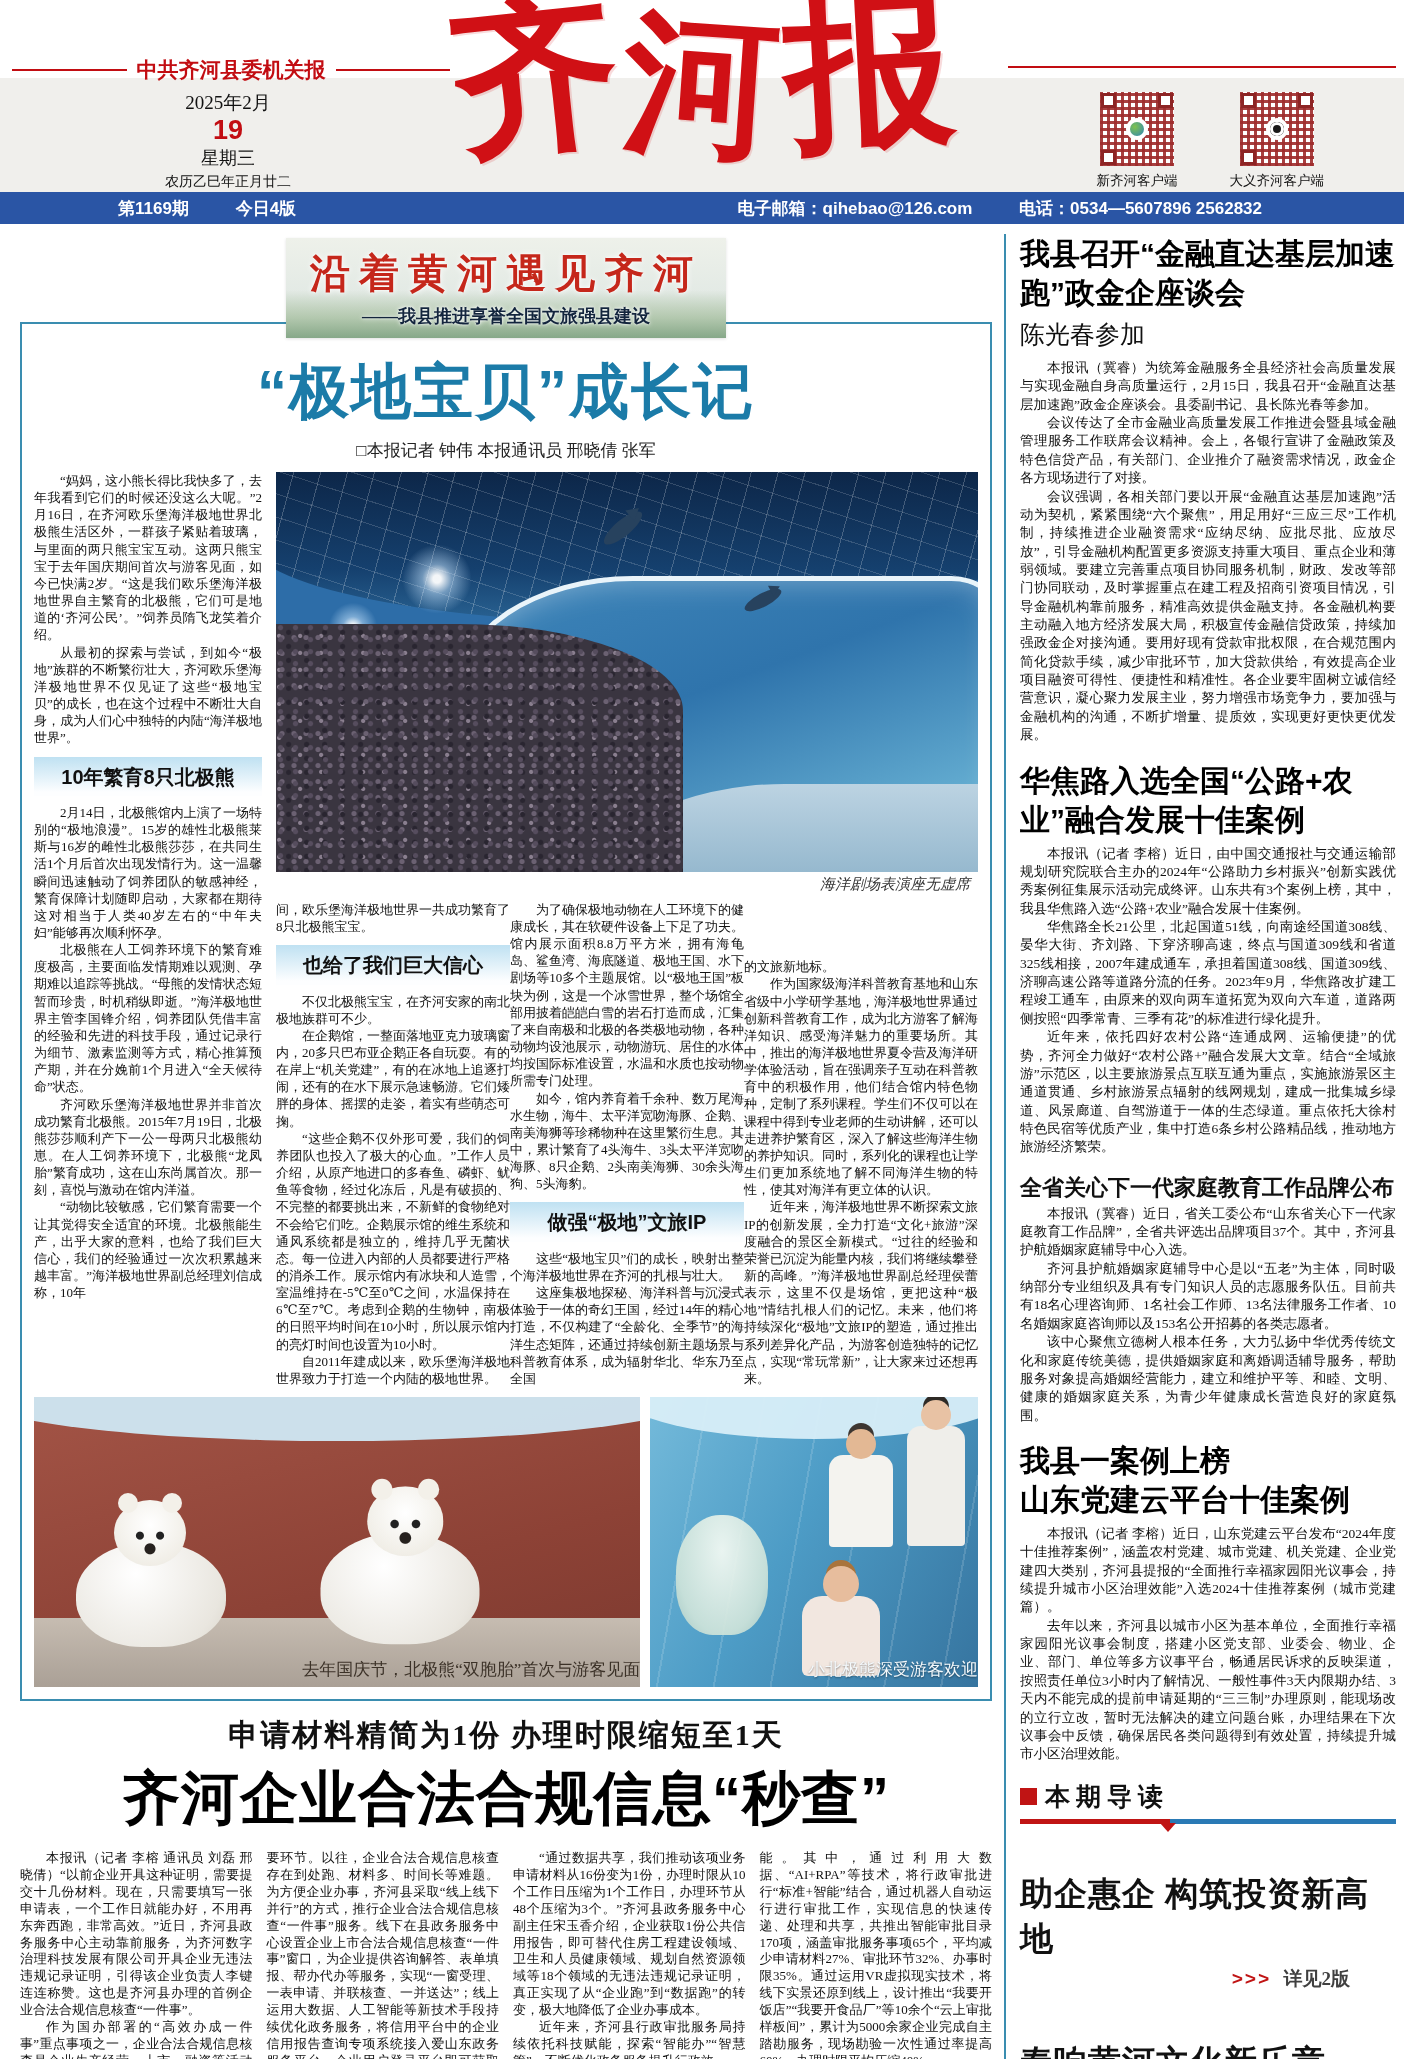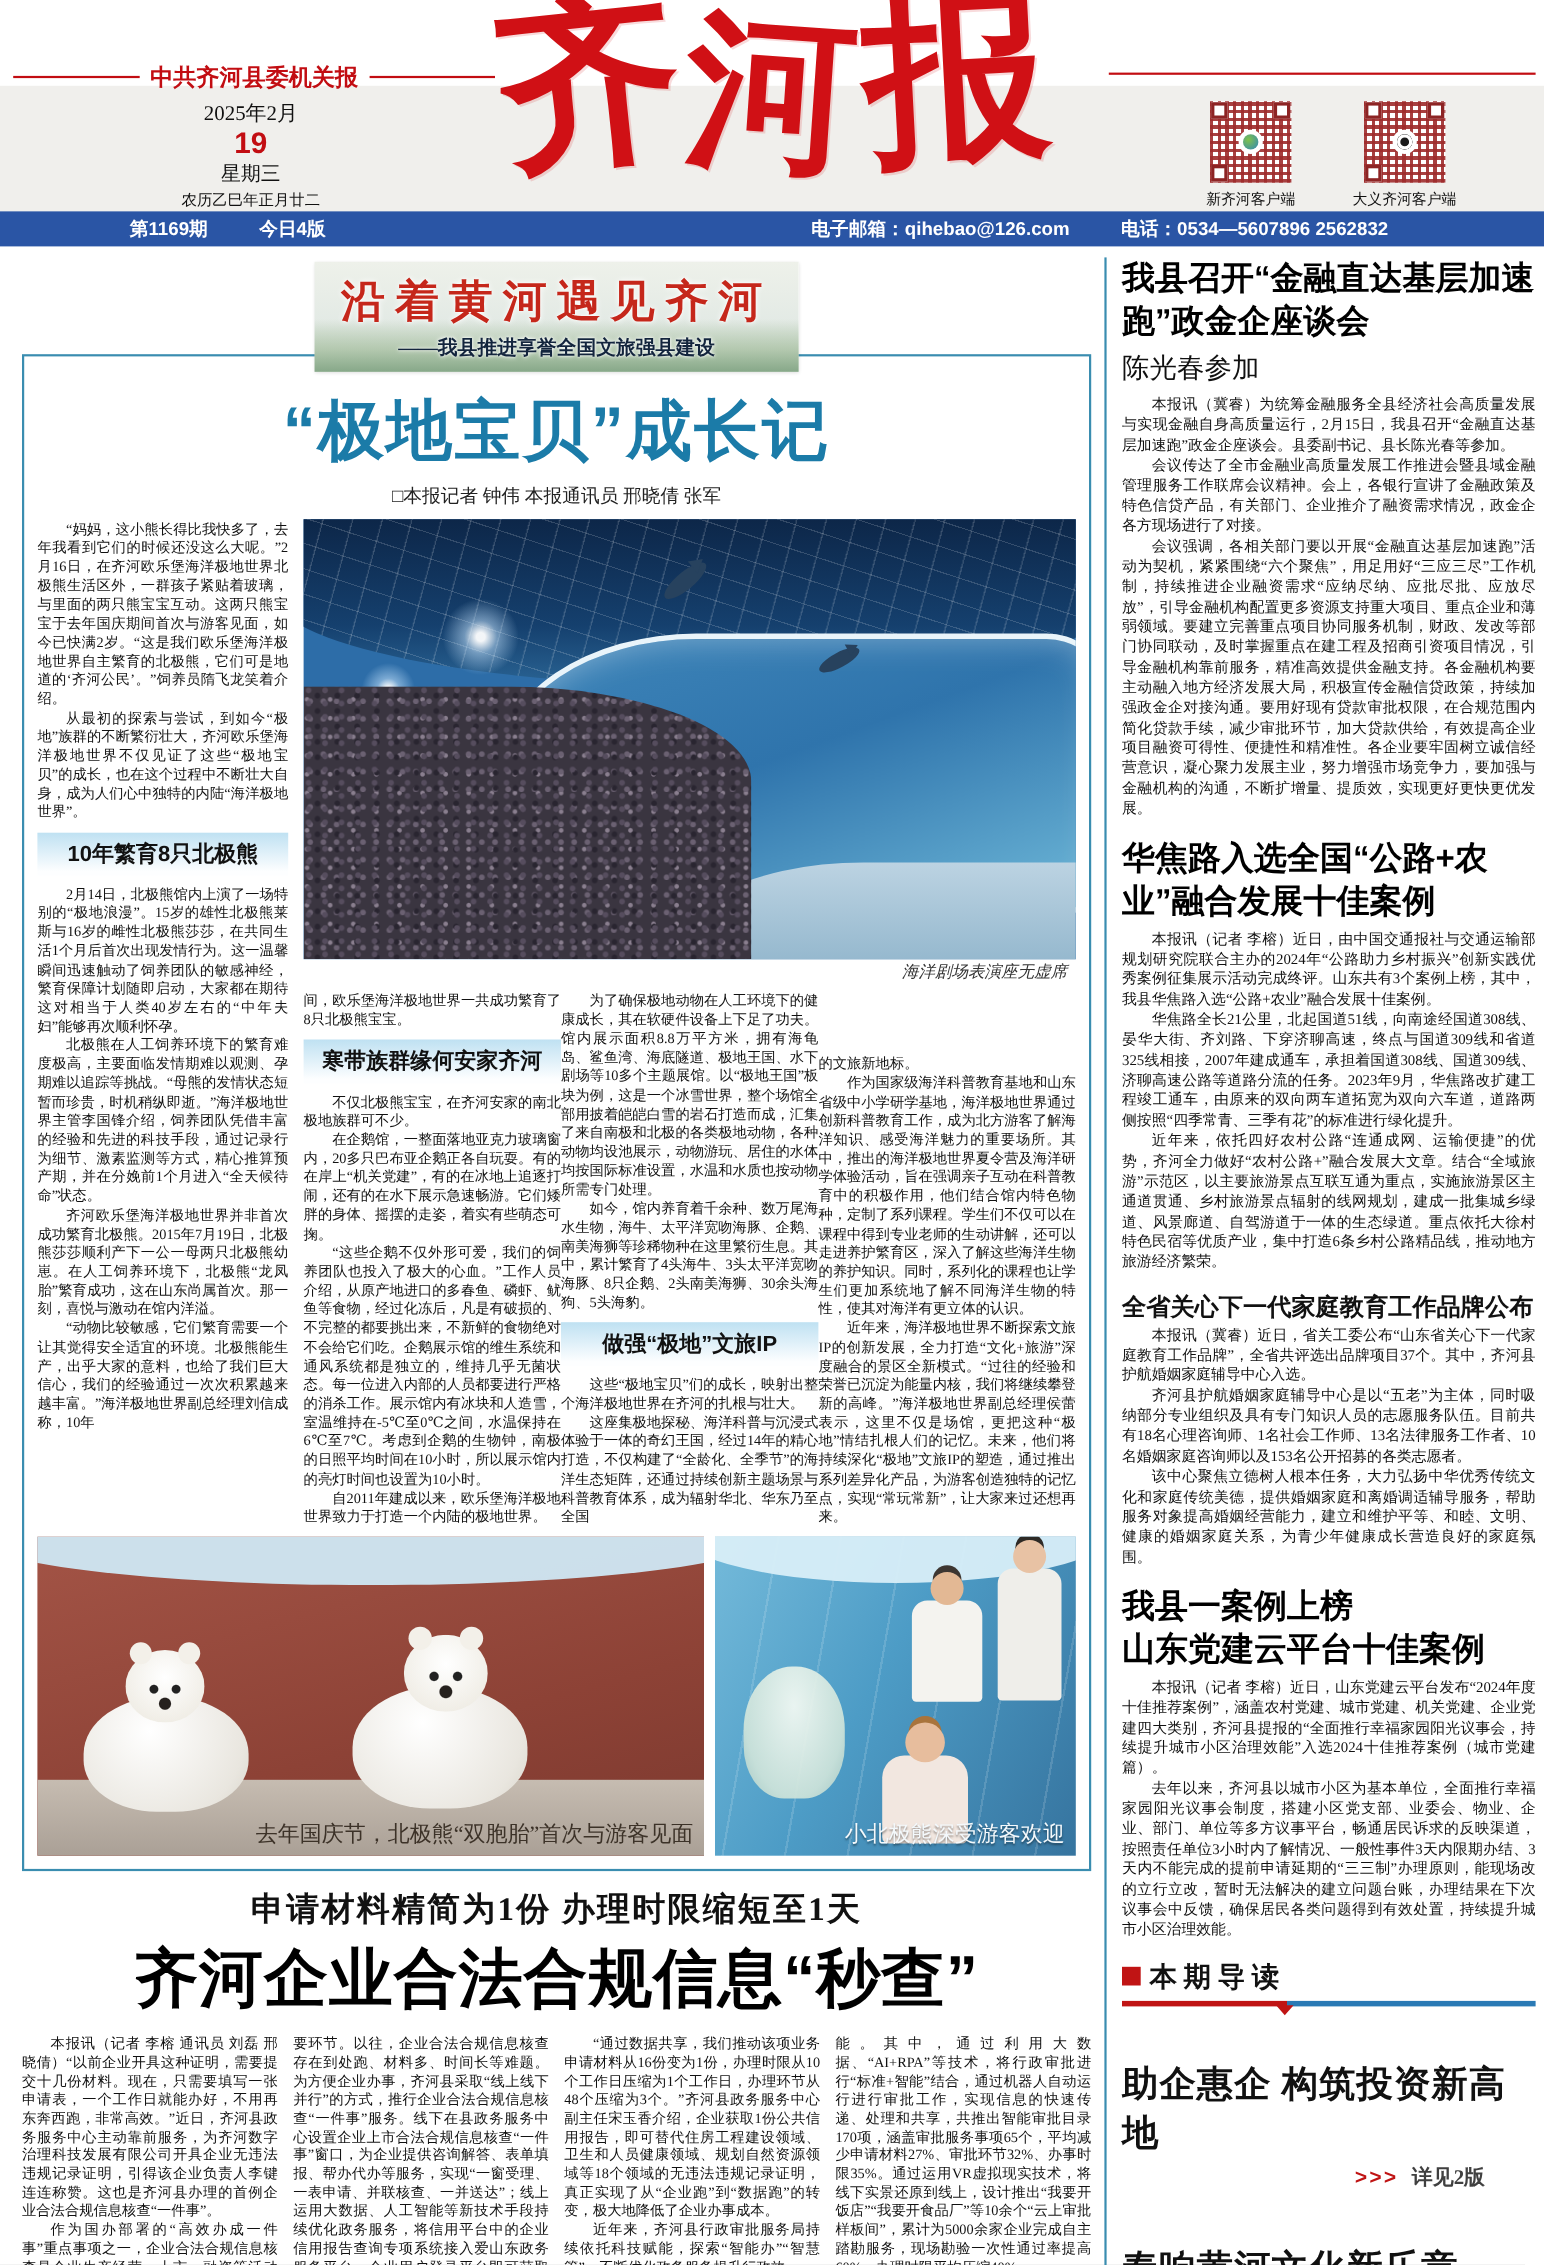--- a/index.html
+++ b/index.html
@@ -136,21 +136,21 @@
     background:radial-gradient(ellipse at 50% 30%,#f6fbf4,#cfe4da 70%,#a9c9c2); border-radius:48% 48% 40% 40%; opacity:.92; }
   .person { position:absolute; border-radius:14px 14px 4px 4px; }
   .person::before { content:""; position:absolute; left:50%; top:-26px; transform:translateX(-50%);
     width:30px; height:30px; border-radius:50%; background:#e8c2a4; }
   .p-boy { right:26%; top:20%; width:64px; height:92px; background:#f4f3ef; }
   .p-boy::before { background:#e3b894; box-shadow:0 -8px 0 -2px #3d3631; }
   .p-dad { right:4%; top:10%; width:58px; height:120px; background:#efeeea; }
   .p-dad::before { box-shadow:0 -8px 0 -2px #2e2a26; }
   .p-mom { right:30%; bottom:4%; width:78px; height:80px; background:#f2e7e0; border-radius:20px 20px 6px 6px; }
   .p-mom::before { width:36px; height:36px; top:-30px; background:#e7bd9d; box-shadow:0 -9px 0 -3px #a9743c; }
-  .photo-caption { position:absolute; right:10px; bottom:6px; font-size:20px; z-index:2; }
+  .photo-caption { position:absolute; right:0; bottom:6px; font-size:17px; z-index:2; }
   .cap-dark { color:#3c3228; } .cap-light { color:#f4f9fc; text-shadow:0 1px 2px rgba(0,0,0,.45); }
 
   
   .bottom-article { margin-top:14px; }
   .ba-kicker { text-align:center; font-size:30px; font-weight:bold; letter-spacing:2px; }
   .ba-headline { text-align:center; font-size:58px; font-weight:900; letter-spacing:1px; margin:4px 0 12px;
     font-family:"Liberation Sans","DejaVu Sans",sans-serif; color:#000; }
   .ba-cols { display:flex; gap:14px; font-size:13px; line-height:1.3; text-align:justify; }
   .ba-cols > div { flex:1; min-width:0; }
 
@@ -274,21 +274,21 @@
               <div class="pm-crowd"></div>
               <div class="dolphin d1"></div>
               <div class="dolphin d2"></div>
             </div>
             <div class="photo-main-caption">海洋剧场表演座无虚席</div>
 
             <div class="rest-cols">
 
               <div>
                 <p class="para noindent">间，欧乐堡海洋极地世界一共成功繁育了8只北极熊宝宝。</p>
-                <div class="subhead">寒带族群缘何安家齐河</div>
+                <div class="subhead">也给了我们巨大信心</div>
                 <p class="para">不仅北极熊宝宝，在齐河安家的南北极地族群可不少。</p>
                 <p class="para">在企鹅馆，一整面落地亚克力玻璃窗内，20多只巴布亚企鹅正各自玩耍。有的在岸上“机关党建”，有的在冰地上追逐打闹，还有的在水下展示急速畅游。它们矮胖的身体、摇摆的走姿，着实有些萌态可掬。</p>
                 <p class="para">“这些企鹅不仅外形可爱，我们的饲养团队也投入了极大的心血。”工作人员介绍，从原产地进口的多春鱼、磷虾、鱿鱼等食物，经过化冻后，凡是有破损的、不完整的都要挑出来，不新鲜的食物绝对不会给它们吃。企鹅展示馆的维生系统和通风系统都是独立的，维持几乎无菌状态。每一位进入内部的人员都要进行严格的消杀工作。展示馆内有冰块和人造雪，室温维持在-5℃至0℃之间，水温保持在6℃至7℃。考虑到企鹅的生物钟，南极的日照平均时间在10小时，所以展示馆内的亮灯时间也设置为10小时。</p>
                 <p class="para">自2011年建成以来，欧乐堡海洋极地世界致力于打造一个内陆的极地世界。</p>
               </div>
 
               <div>
                 <p class="para">为了确保极地动物在人工环境下的健康成长，其在软硬件设备上下足了功夫。馆内展示面积8.8万平方米，拥有海龟岛、鲨鱼湾、海底隧道、极地王国、水下剧场等10多个主题展馆。以“极地王国”板块为例，这是一个冰雪世界，整个场馆全部用披着皑皑白雪的岩石打造而成，汇集了来自南极和北极的各类极地动物，各种动物均设池展示，动物游玩、居住的水体均按国际标准设置，水温和水质也按动物所需专门处理。</p>
                 <p class="para">如今，馆内养育着千余种、数万尾海水生物，海牛、太平洋宽吻海豚、企鹅、南美海狮等珍稀物种在这里繁衍生息。其中，累计繁育了4头海牛、3头太平洋宽吻海豚、8只企鹅、2头南美海狮、30余头海狗、5头海豹。</p>
                 <div class="subhead">做强“极地”文旅IP</div>

